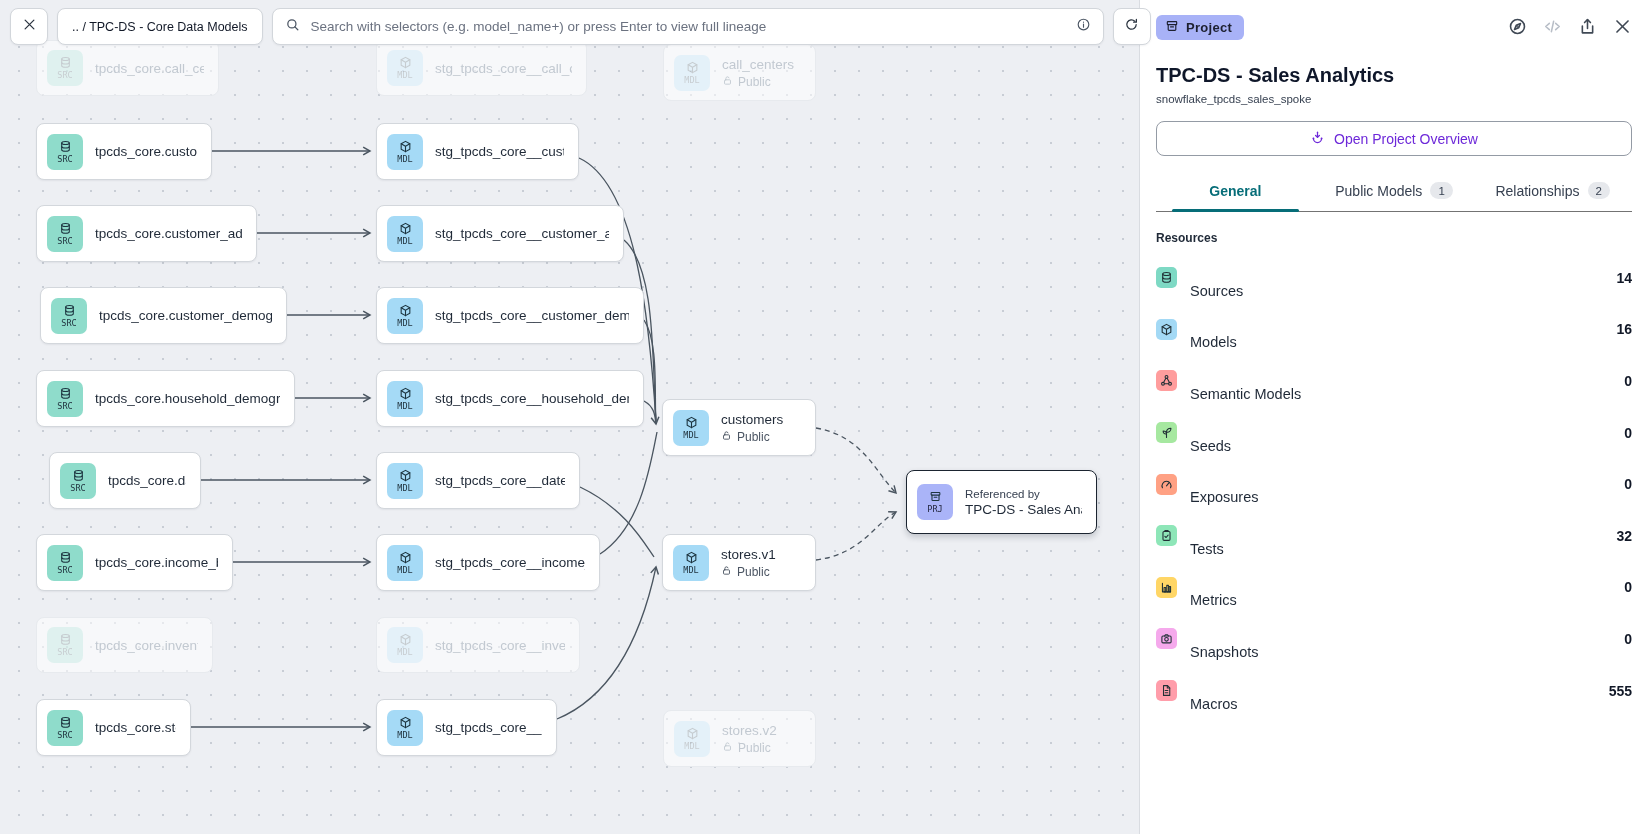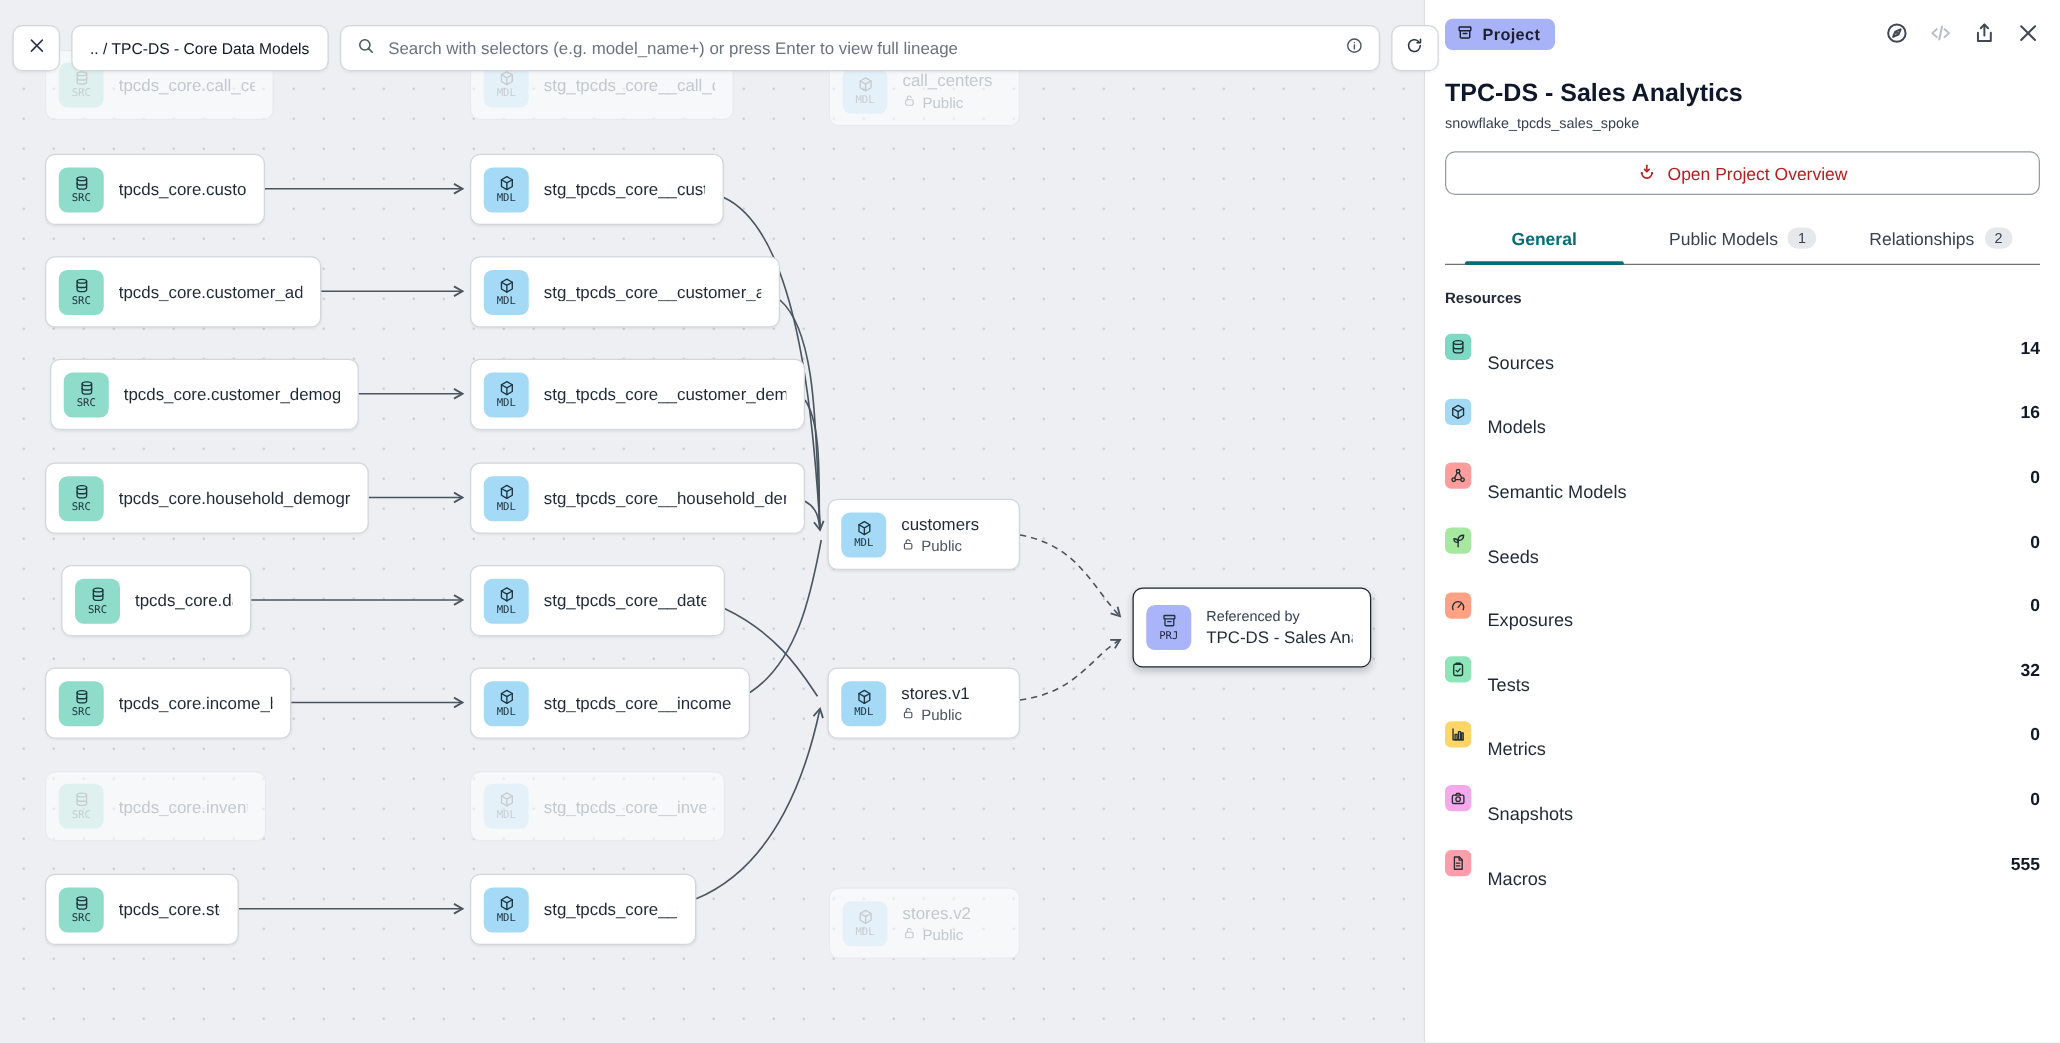--- a/index.html
+++ b/index.html
@@ -34,21 +34,21 @@
   .ncol{display:flex;flex-direction:column;justify-content:center;min-width:0;}
   .sub{display:flex;align-items:flex-end;gap:5px;font-size:12px;color:#4b5563;margin-top:3px;}
   .sub svg{width:11px;height:11px;}
   .small-ref{font-size:11.5px;color:#374151;margin-bottom:2px;}
   .node.faded{border-color:#e7eaee;background:rgba(255,255,255,.55);box-shadow:none;}
   .node.faded .nlabel{color:#c2c9d1;}
   .node.faded .small-ref,.node.faded .sub{color:#c2c9d1;}
   .node.faded .badge{opacity:.22;}
   .node.prj{border:1.8px solid #1b2430;box-shadow:0 3px 6px rgba(16,24,40,.2);}
   
-  .toolbar{position:absolute;top:20px;left:10px;z-index:5;display:flex;gap:9px;align-items:stretch;}
+  .toolbar{position:absolute;top:8px;left:10px;z-index:5;display:flex;gap:9px;align-items:stretch;}
   .tbtn,.crumb,.searchbox{
     background:#fff;border:1px solid #d2d6db;border-radius:8px;height:37px;box-sizing:border-box;
     box-shadow:0 1px 2px rgba(16,24,40,.05);display:flex;align-items:center;
   }
   .tbtn{width:38px;justify-content:center;cursor:pointer;color:#2b3440;}
   .tbtn svg{width:15px;height:15px;}
   .crumb{padding:0 14px;font-size:12.5px;color:#111827;white-space:nowrap;cursor:pointer;}
   .searchbox{width:832px;padding:0 12px;gap:9px;color:#6b7280;}
   .searchbox input{
     flex:1;border:none;outline:none;font-size:13.5px;color:#1f2937;background:transparent;
@@ -68,21 +68,21 @@
   }
   .proj-pill svg{width:14px;height:14px;}
   .head-icons{display:flex;gap:16px;align-items:center;}
   .hicon{background:none;border:none;padding:0;cursor:pointer;color:#3f4854;display:flex;}
   .hicon svg{width:19px;height:19px;}
   .hicon.disabled{color:#b8bec7;cursor:default;}
   .p-title{font-size:20px;font-weight:700;color:#0f172a;margin-top:24px;}
   .p-sub{font-size:11.5px;color:#374151;margin-top:6px;}
   .overview-btn{
     margin-top:16px;width:100%;height:35px;border:1px solid #949ba5;border-radius:8px;background:#fff;
-    display:flex;align-items:center;justify-content:center;gap:9px;font-size:14px;color:#b91c1c;
+    display:flex;align-items:center;justify-content:center;gap:9px;font-size:14px;color:#6d28d9;
     cursor:pointer;font-family:"Liberation Sans",sans-serif;
   }
   .overview-btn svg{width:15px;height:15px;}
   .tabs{display:flex;margin-top:20px;border-bottom:1px solid #737373;}
   .tab{
     flex:1;display:flex;justify-content:center;align-items:center;gap:8px;font-size:14px;color:#374151;
     padding:6px 0 12px 0;position:relative;cursor:pointer;white-space:nowrap;
   }
   .tab.active{color:#066d78;font-weight:700;}
   .tab.active::after{content:"";position:absolute;left:10%;right:10%;bottom:-1px;height:3px;background:#066d78;border-radius:2px;}

